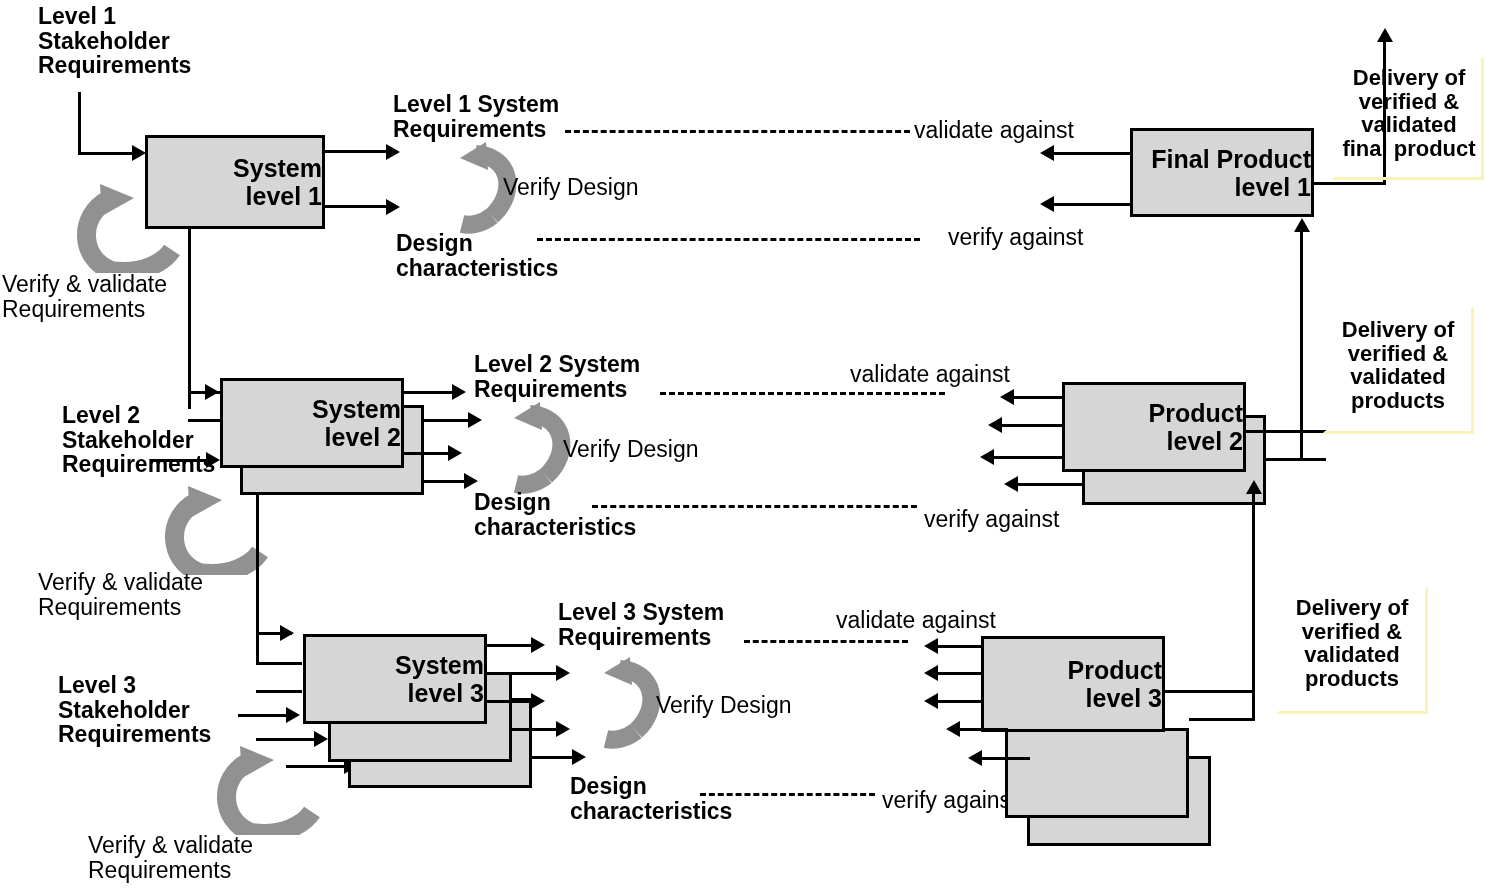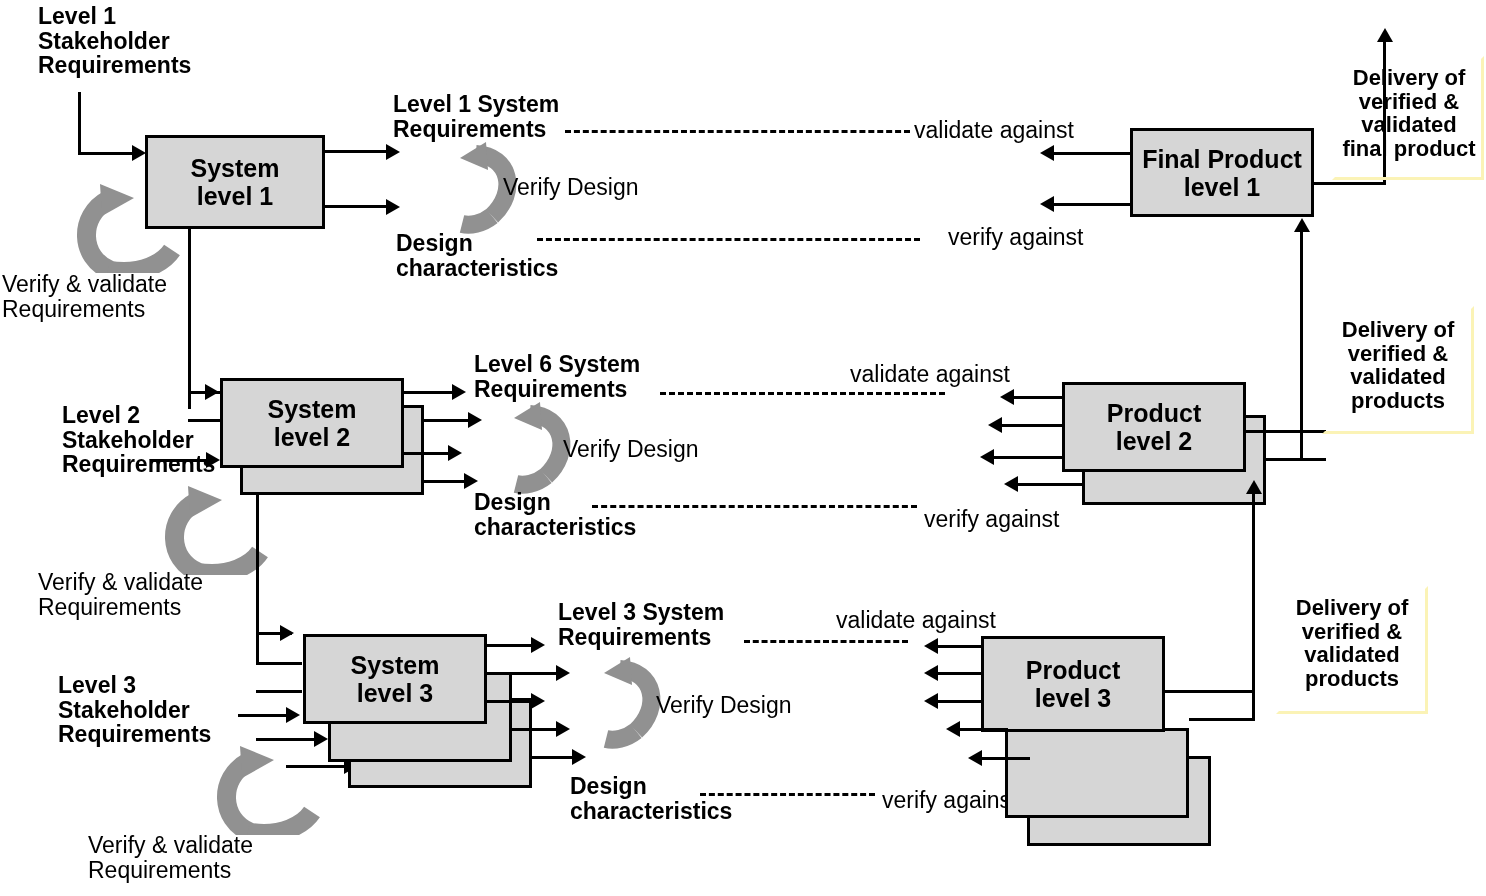--- a/index.html
+++ b/index.html
@@ -1,21 +1,21 @@
 <!DOCTYPE html>
 <html><head>
 <meta charset="utf-8">
 <style>
   html,body{margin:0;padding:0;background:#ffffff;}
   #root{position:relative;width:1486px;height:896px;background:#fff;overflow:hidden;
         font-family:"Liberation Sans", sans-serif;}
   .bold{position:absolute;font-weight:bold;color:#000;line-height:1.07;white-space:pre-line;}
   .ital{position:absolute;color:#000;line-height:1.1;white-space:pre-line;}
   .box{position:absolute;background:#d6d6d6;border:3px solid #000;box-sizing:border-box;}
-  .boxlbl{position:absolute;font-weight:bold;color:#000;text-align:center;line-height:1.12;
+  .boxlbl{position:absolute;font-weight:bold;color:#000;text-align:right;line-height:1.12;
           left:0;right:0;top:50%;transform:translateY(-50%);white-space:pre-line;}
   .ln{position:absolute;background:#000;}
   .hl{height:3px;}
   .vl{width:3px;}
   .ah-r{position:absolute;width:0;height:0;border-top:8px solid transparent;
         border-bottom:8px solid transparent;border-left:14px solid #000;}
   .ah-l{position:absolute;width:0;height:0;border-top:8px solid transparent;
         border-bottom:8px solid transparent;border-right:14px solid #000;}
   .ah-u{position:absolute;width:0;height:0;border-left:8px solid transparent;
         border-right:8px solid transparent;border-bottom:14px solid #000;}
@@ -119,21 +119,21 @@
 
   <div class="ln hl" style="left:404px;top:391px;width:52px;"></div>
   <div class="ah-r" style="left:452px;top:384px;"></div>
   <div class="ln hl" style="left:424px;top:419px;width:48px;"></div>
   <div class="ah-r" style="left:468px;top:412px;"></div>
   <div class="ln hl" style="left:404px;top:452px;width:48px;"></div>
   <div class="ah-r" style="left:448px;top:445px;"></div>
   <div class="ln hl" style="left:424px;top:480px;width:44px;"></div>
   <div class="ah-r" style="left:464px;top:473px;"></div>
 
-  <div class="bold" style="left:474px;top:352px;font-size:23px;">Level 6 System
+  <div class="bold" style="left:474px;top:352px;font-size:23px;">Level 2 System
 Requirements</div>
 
   <svg class="curve" style="left:500px;top:400px;" width="80" height="100" viewBox="0 0 80 100">
     <path d="M 30 14 C 64 16 72 52 46 76" fill="none" stroke="#919191" stroke-width="18"></path>
     <path d="M 46 76 C 36 84 24 86 16 84" fill="none" stroke="#919191" stroke-width="18"></path>
     <polygon points="40,2 14,18 42,30" fill="#919191"></polygon>
   </svg>
   <div class="ital" style="left:563px;top:437px;font-size:23px;">Verify Design</div>
 
   <div class="bold" style="left:474px;top:490px;font-size:23px;">Design

